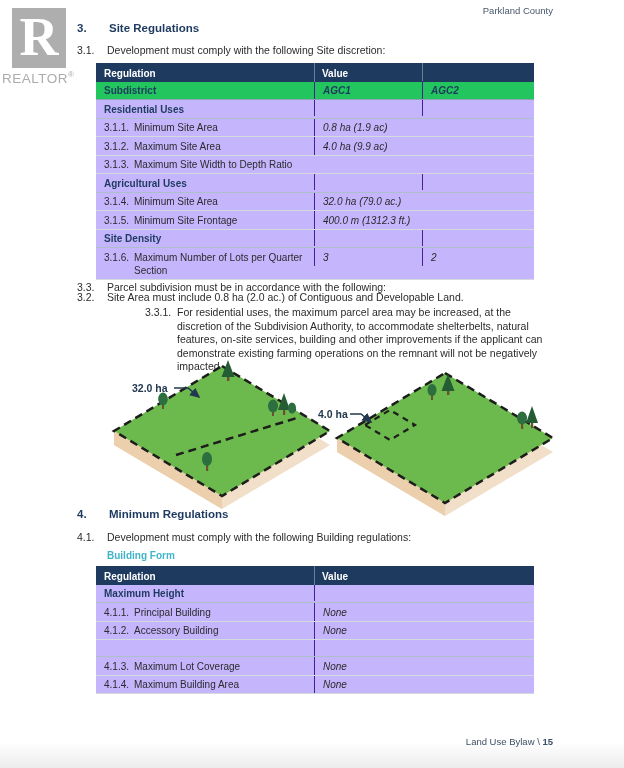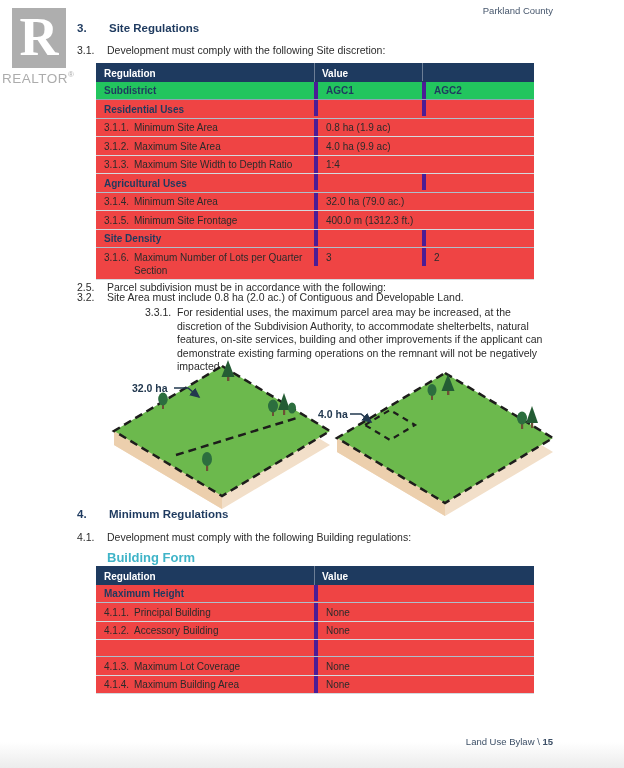--- a/index.html
+++ b/index.html
@@ -28,31 +28,31 @@
 
   
   .sec-head { position:absolute; left:77px; width:470px; font-size:11.5px; font-weight:bold; color:#1e3a5f; }
   .sec-head .cnum { position:absolute; left:0; top:0; }
   .sec-head .ctext { display:block; padding-left:32px; }
   .clause { position:absolute; left:77px; width:478px; font-size:10.5px; line-height:13.5px; color:#2b2b2b; }
   .clause .cnum { position:absolute; left:0; top:0; }
   .clause .ctext { display:block; padding-left:30px; }
   .clause.sub { left:145px; width:412px; }
   .clause.sub .ctext { padding-left:32px; }
-  .form-title { position:absolute; left:107px; font-size:13px; font-weight:bold; color:#3fb4c8; }
+  .form-title { position:absolute; left:107px; font-size:10px; font-weight:bold; color:#3fb4c8; }
 
   
   .rtable { position:absolute; left:96px; width:438px; font-size:10px; }
   .trow { display:grid; grid-template-columns:38px 180px 108px 112px; align-items:start;
-    border-bottom:1px solid #d3dade; background:#ef4444; }
+    border-bottom:1px solid #d3dade; background:#c4b5fd; }
   .trow .cell { padding:2.5px 4px 2px 8px; line-height:13px; min-height:16px; }
   .trow .cell.label { padding-left:0; }
   .span2 { grid-column:1 / 3; }
   .span34 { grid-column:3 / 5; }
-  .vline { border-left:4px solid #4c1d95; padding-left:7px; }
+  .vline { border-left:1px solid #4c1d95; padding-left:7px;font-style:italic; }
   .trow.thead { background:#1e3a5f; color:#ffffff; font-weight:bold; border-bottom:none; }
   .trow.thead .cell { min-height:18px; padding-top:3.5px; }
   .trow.thead .hline { border-left:1px solid rgba(255,255,255,0.35); padding-left:7px; }
   .trow.subhead { background:#22c55e; color:#1e3a5f; font-weight:bold; border-bottom:1px solid #8fa2b4; }
   .trow.group { border-bottom:1px solid #aebecb; }
   .trow.group .grouplabel { color:#1e3a5f; font-weight:bold; }
 
   
   .diagram { position:absolute; left:100px; top:360px; width:460px; height:160px; }
   .diagram text { font-family:"Liberation Sans", sans-serif; font-size:10.5px; font-weight:600; fill:#22384f; }
@@ -104,21 +104,20 @@
           <span class="cell span34 vline">0.8 ha (1.9 ac)</span>
         </div>
         <div class="trow data">
           <span class="cell num">3.1.2.</span>
           <span class="cell label">Maximum Site Area</span>
           <span class="cell span34 vline">4.0 ha (9.9 ac)</span>
         </div>
         <div class="trow data">
           <span class="cell num">3.1.3.</span>
           <span class="cell label">Maximum Site Width to Depth Ratio</span>
-          <span class="cell span34 vline">1:4</span>
         </div>
         <div class="trow group">
           <span class="cell span2 grouplabel">Agricultural Uses</span>
           <span class="cell vline"></span>
           <span class="cell vline"></span>
         </div>
         <div class="trow data">
           <span class="cell num">3.1.4.</span>
           <span class="cell label">Minimum Site Area</span>
           <span class="cell span34 vline">32.0 ha (79.0 ac.)</span>
@@ -141,21 +140,21 @@
         </div>
       </div>
   </div>
 
   <div class="clause" style="top:259px;margin-top:32px;">
     <span class="cnum">3.2.</span>
     <span class="ctext">Site Area must include 0.8 ha (2.0 ac.) of Contiguous and Developable Land.</span>
   </div>
 
   <div class="clause" style="top:281px;">
-    <span class="cnum">2.5.</span>
+    <span class="cnum">3.3.</span>
     <span class="ctext">Parcel subdivision must be in accordance with the following:</span>
   </div>
 
   <div class="clause sub" style="top:306px;">
     <span class="cnum">3.3.1.</span>
     <span class="ctext">For residential uses, the maximum parcel area may be increased, at the discretion of the Subdivision Authority, to accommodate shelterbelts, natural features, on-site services, building and other improvements if the applicant can demonstrate existing farming operations on the remnant will not be negatively impacted.</span>
   </div>
 
   <svg class="diagram" viewBox="0 0 460 160">
     <defs>

